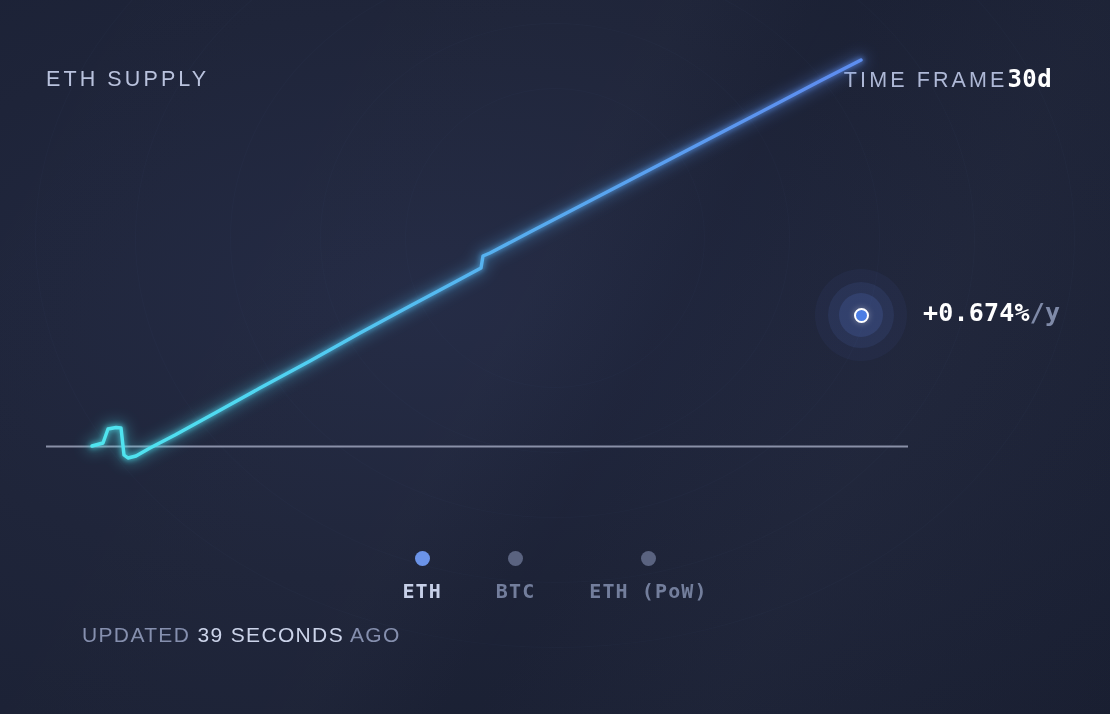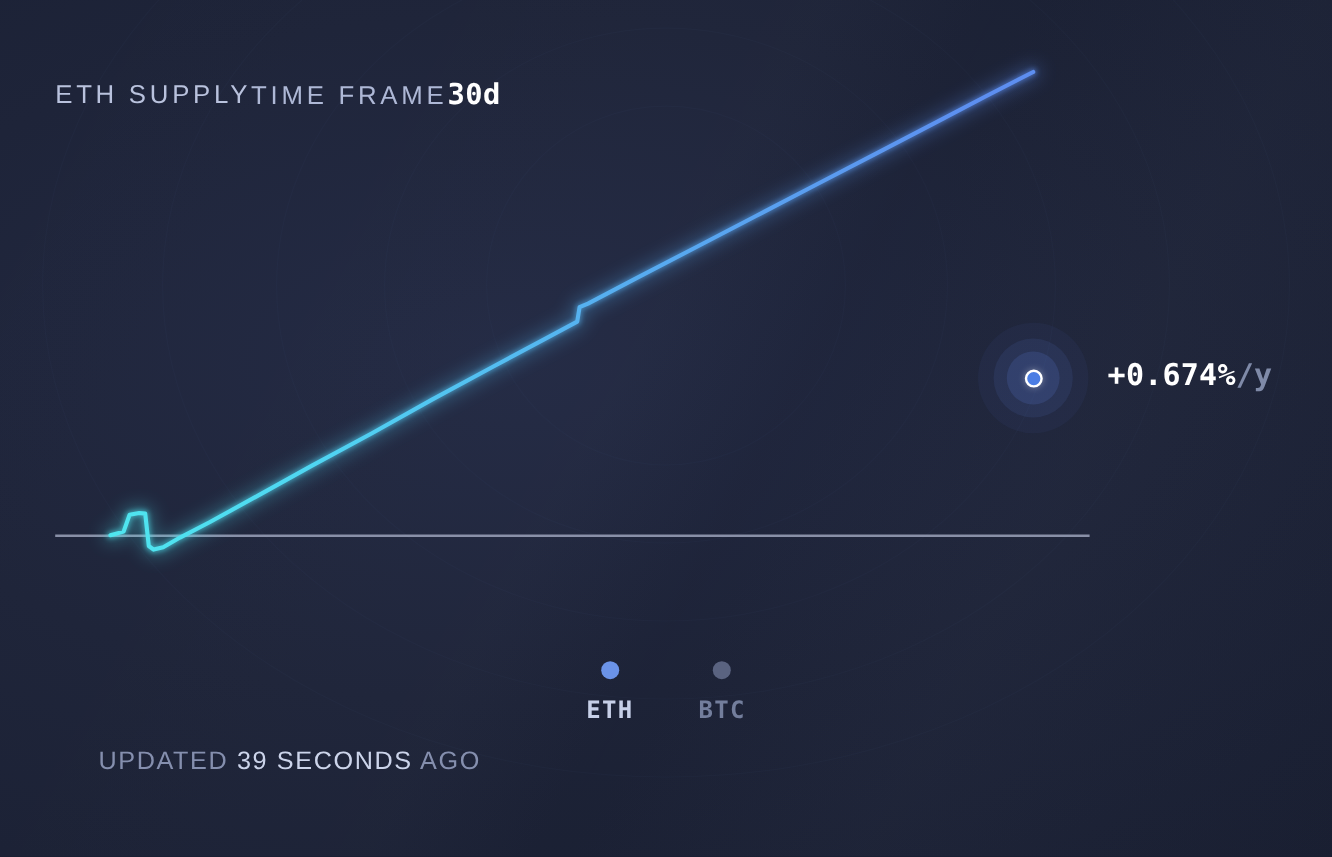--- a/index.html
+++ b/index.html
@@ -56,20 +56,21 @@
 
   
   .header {
     position: absolute;
     left: 46px;
     right: 58px;
     top: 62px;
     height: 34px;
     display: flex;
     align-items: center;
+    justify-content: space-between;
   }
   .panel-title {
     font-size: 21.5px;
     letter-spacing: 3.1px;
     color: #b9c2dd;
     font-weight: 400;
     white-space: nowrap;
   }
   .timeframe {
     display: flex;
@@ -268,20 +269,24 @@
 
   <div class="legend">
     <div class="legend-item active">
       <span class="legend-dot" style="background:#6b93e8"></span>
       <span class="legend-label">ETH</span>
     </div>
     <div class="legend-item muted">
       <span class="legend-dot" style="background:#5a6380"></span>
       <span class="legend-label">BTC</span>
     </div>
+    <div class="legend-item muted">
+      <span class="legend-dot" style="background:#5a6380"></span>
+      <span class="legend-label">ETH (PoW)</span>
+    </div>
   </div>
 
   <div class="footer">
     <span class="updated-word">UPDATED</span>
     <span class="updated-time">39 SECONDS</span>
     <span class="updated-ago">AGO</span>
   </div>
 
 </div>
 

